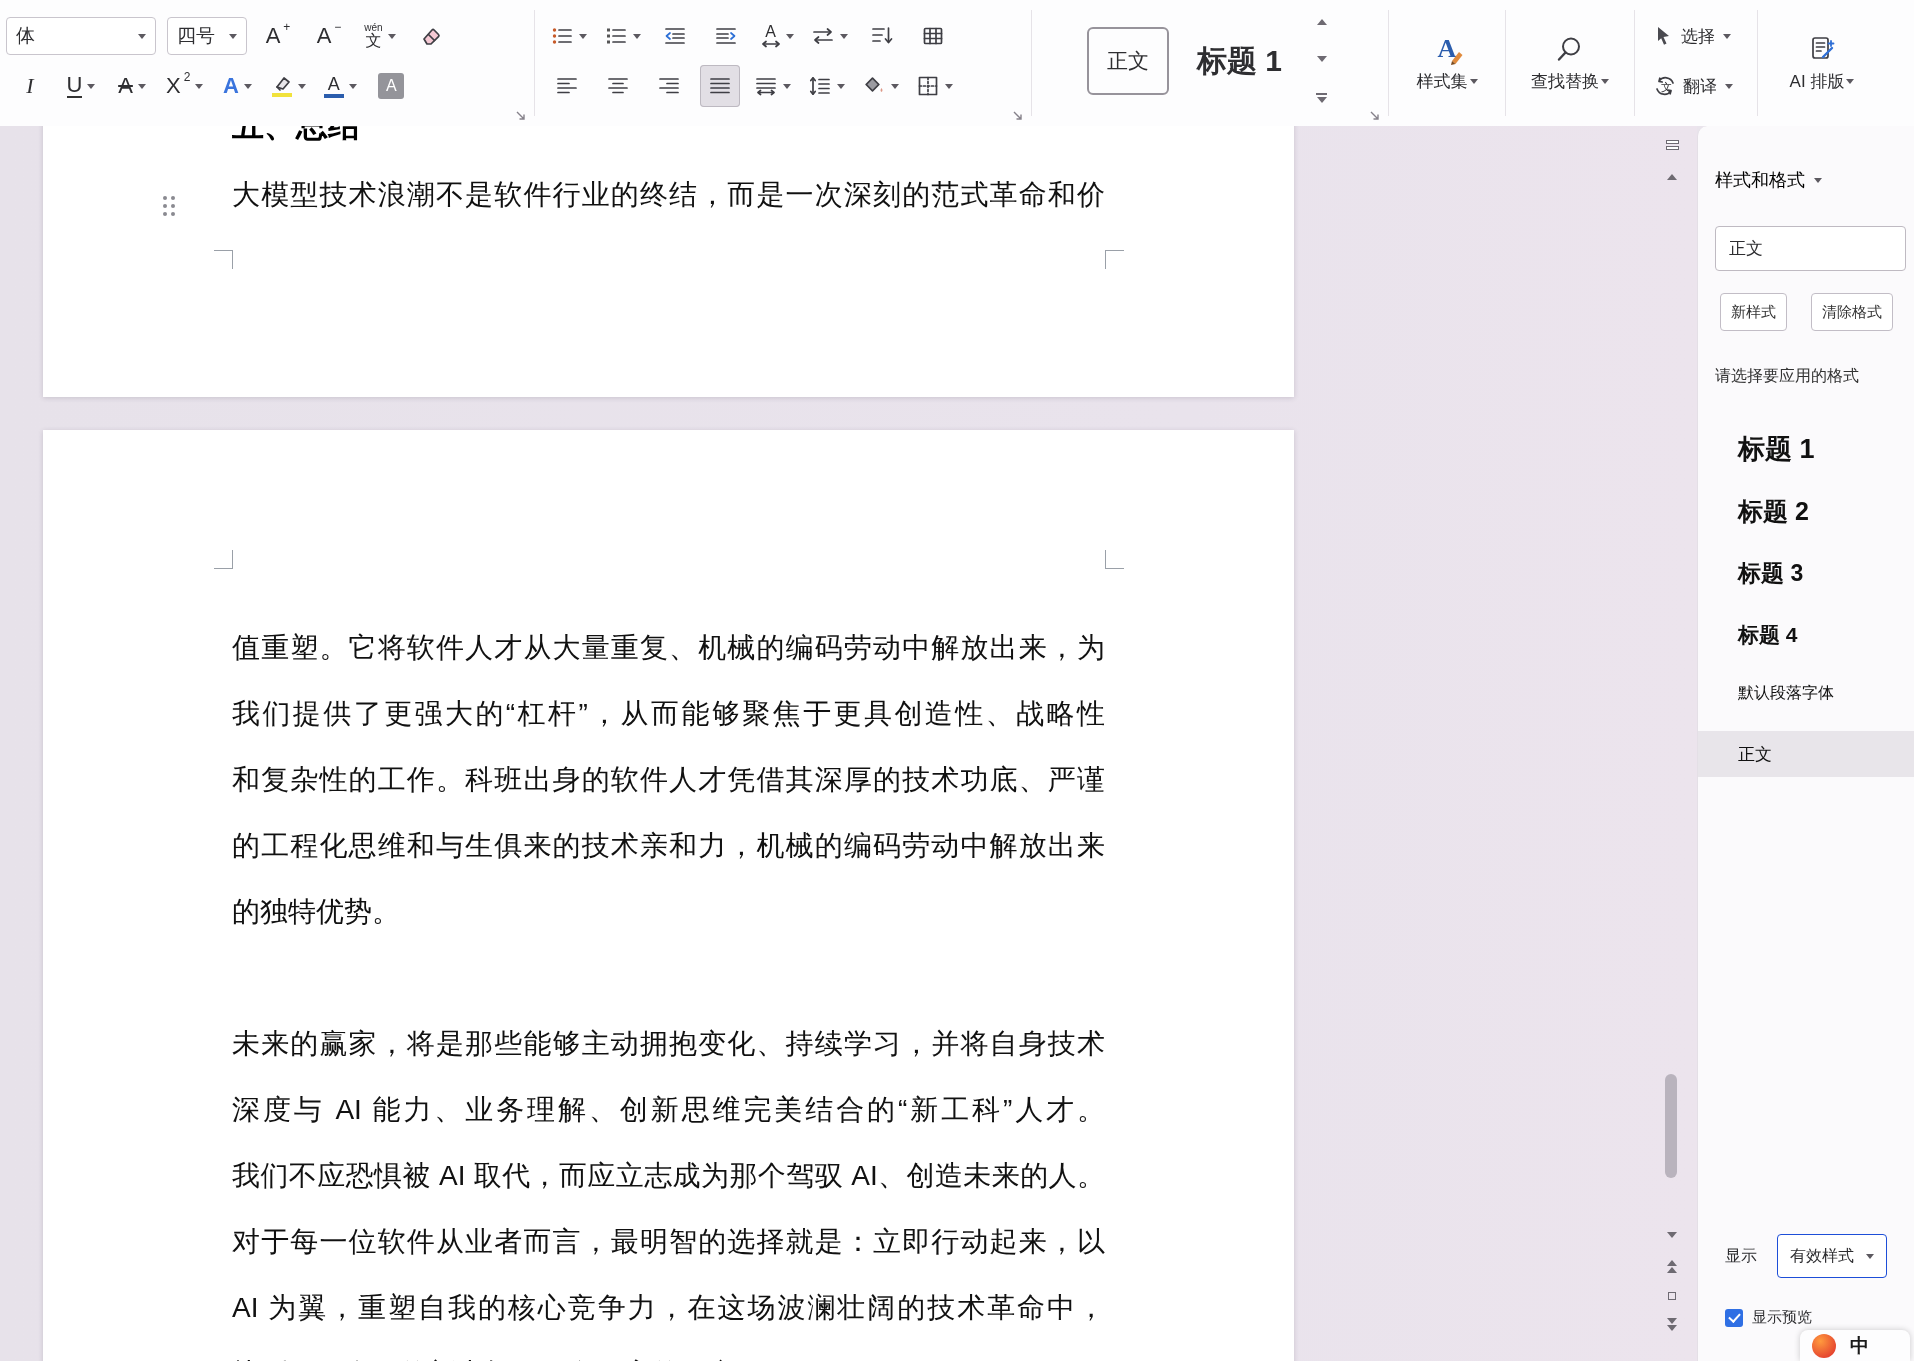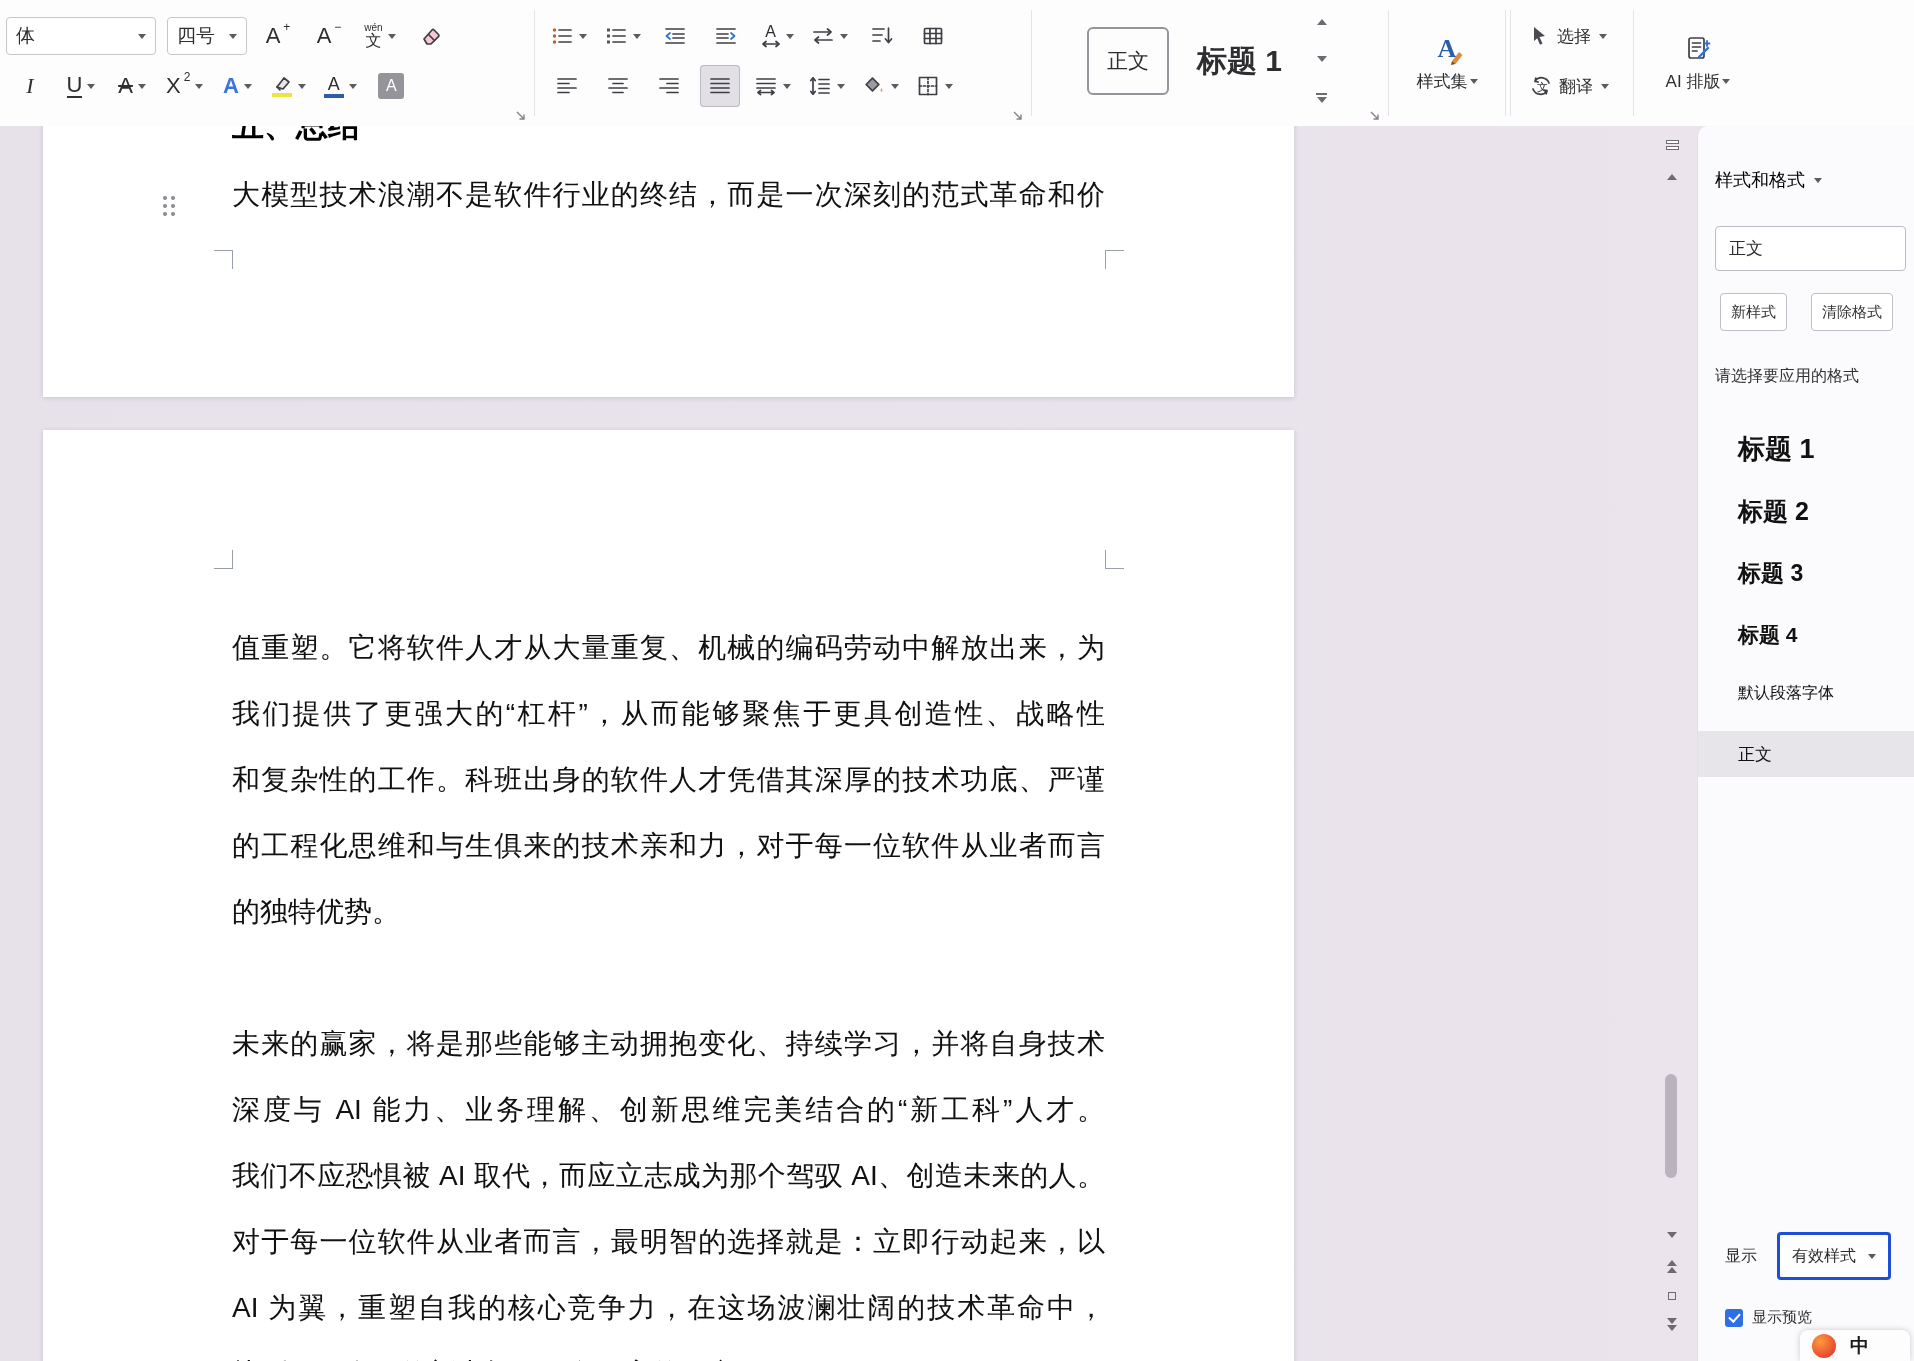--- a/index.html
+++ b/index.html
@@ -84,21 +84,21 @@
   .style-list{position:absolute;left:0;right:0;top:292px;}
   .style-item{display:flex;align-items:center;padding-left:40px;color:#111;}
   .si-h1{height:62px;font-size:27px;font-weight:bold;}
   .si-h2{height:62px;font-size:25px;font-weight:bold;}
   .si-h3{height:62px;font-size:23px;font-weight:bold;}
   .si-h4{height:62px;font-size:21px;font-weight:bold;}
   .si-def{height:55px;font-size:16px;}
   .si-normal{height:46px;font-size:17px;font-family:"Liberation Serif","DejaVu Serif",serif;
              background:#e8e5ea;margin-top:10px;}
   .show-row{position:absolute;left:27px;top:1108px;height:44px;display:flex;align-items:center;gap:20px;}
-  .show-combo{display:flex;align-items:center;gap:10px;border:3px solid #1d4ed8;border-radius:4px;background:#fff;
+  .show-combo{display:flex;align-items:center;gap:10px;border:1px solid #1d4ed8;border-radius:4px;background:#fff;
               height:42px;padding:0 12px;font-size:16px;}
   .preview-row{position:absolute;left:27px;top:1182px;display:flex;align-items:center;gap:9px;font-size:15px;}
   .checkbox{width:18px;height:18px;border-radius:3px;background:#2f6fe4;position:relative;}
   .checkbox::after{content:"";position:absolute;left:6px;top:2px;width:5px;height:9px;
                    border-right:2px solid #fff;border-bottom:2px solid #fff;transform:rotate(42deg);}
 
   
   .ime{position:absolute;left:1800px;top:1330px;width:110px;height:31px;background:#fdfdfe;border-radius:8px 8px 0 0;
        box-shadow:0 0 6px rgba(0,0,0,.2);display:flex;align-items:center;gap:14px;padding-left:12px;box-sizing:border-box;}
   .ime-logo{width:24px;height:24px;border-radius:50%;background:radial-gradient(circle at 35% 30%,#ff9a3e,#e5452f 75%);}
@@ -384,20 +384,30 @@
         </svg>
       </span>
       <span style="display:flex;align-items:center;">
         <span>样式集</span>
         <span class="chev"></span>
       </span>
     </div>
 
     <div class="tb-sep"></div>
 
+    <div class="v-btn" style="width:104px;">
+      <svg class="icon" width="30" height="30" viewBox="0 0 30 30">
+        <circle cx="16" cy="12.5" r="8" stroke-width="2"></circle>
+          <line x1="10.5" y1="18.5" x2="4" y2="25.5" stroke-width="2.4"></line>
+      </svg>
+      <span style="display:flex;align-items:center;">
+        <span>查找替换</span>
+        <span class="chev"></span>
+      </span>
+    </div>
 
     <div class="tb-sep"></div>
 
     <div class="tb-group" style="width:118px;">
       <div class="h-btn">
         <svg class="icon" width="22" height="22" viewBox="0 0 22 22">
           <path d="M5 2 L16 11 L10.5 12 L13.5 18.5 L11 19.7 L8.2 13.2 L5 16 Z" fill="#4a4a50" stroke="none"></path>
         </svg>
         <span>选择</span>
         <span class="chev"></span>
@@ -451,21 +461,21 @@
     </div>
 
     <div class="page page2">
       <div class="mark mk-tl" style="left:171px;top:120px;"></div>
       <div class="mark mk-tr" style="left:1062px;top:120px;"></div>
 
       <div class="para" style="top:185px;">
         <div class="doc-line">值重塑。它将软件人才从大量重复、机械的编码劳动中解放出来，为</div>
         <div class="doc-line">我们提供了更强大的“杠杆”，从而能够聚焦于更具创造性、战略性</div>
         <div class="doc-line">和复杂性的工作。科班出身的软件人才凭借其深厚的技术功底、严谨</div>
-        <div class="doc-line">的工程化思维和与生俱来的技术亲和力，对于每一位软件从业者而言</div>
+        <div class="doc-line">的工程化思维和与生俱来的技术亲和力，机械的编码劳动中解放出来</div>
         <div class="doc-line last">的独特优势。</div>
       </div>
 
       <div class="para" style="top:581px;">
         <div class="doc-line">未来的赢家，将是那些能够主动拥抱变化、持续学习，并将自身技术</div>
         <div class="doc-line">深度与 AI 能力、业务理解、创新思维完美结合的“新工科”人才。</div>
         <div class="doc-line">我们不应恐惧被 AI 取代，而应立志成为那个驾驭 AI、创造未来的人。</div>
         <div class="doc-line">对于每一位软件从业者而言，最明智的选择就是：立即行动起来，以</div>
         <div class="doc-line">AI 为翼，重塑自我的核心竞争力，在这场波澜壮阔的技术革命中，</div>
         <div class="doc-line last">找到属于自己的新坐标，飞向更高的天空。</div>

